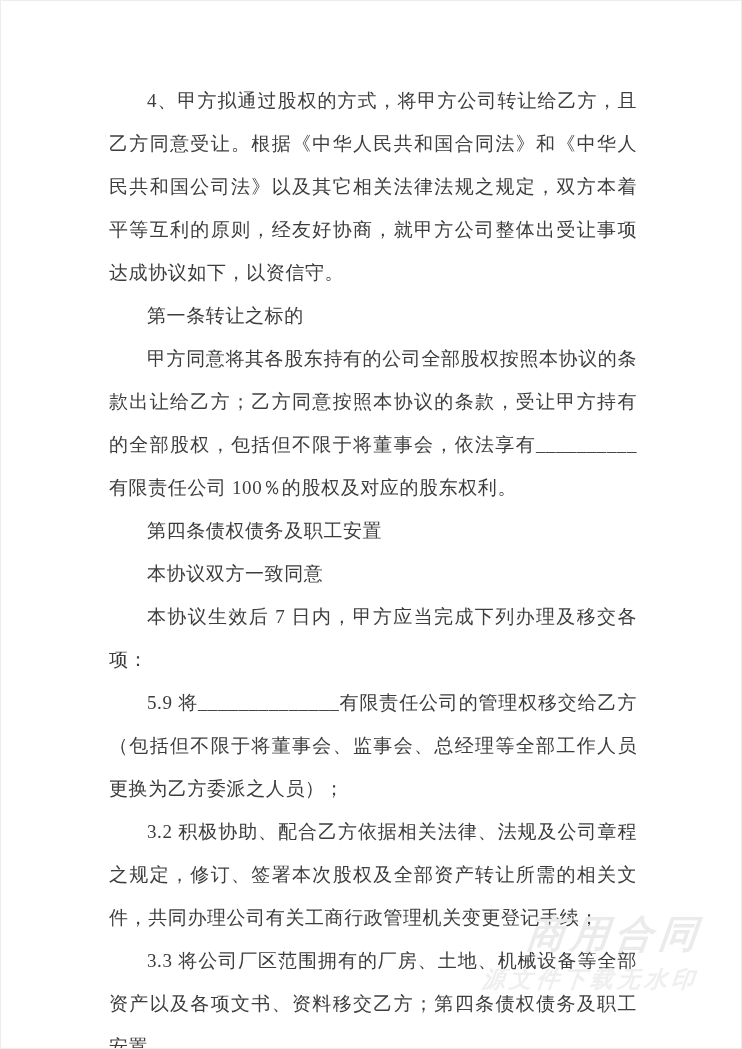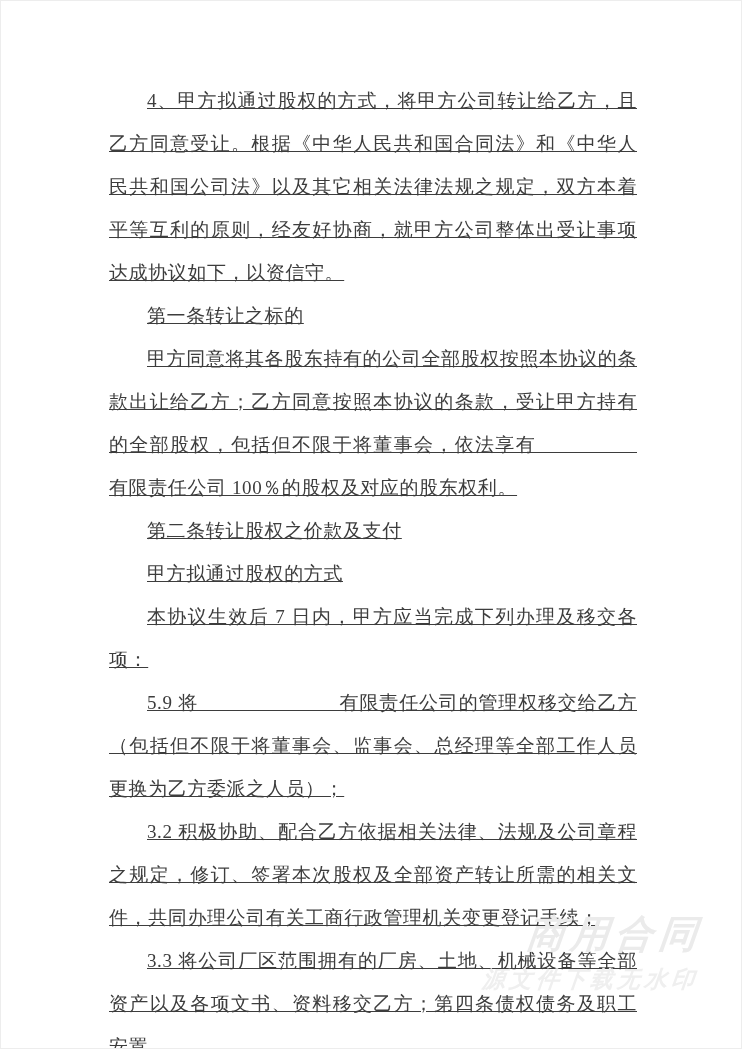--- a/index.html
+++ b/index.html
@@ -27,21 +27,20 @@
     font-size: 19px;
     line-height: 43px;
     letter-spacing: 0.6px;
     text-align: justify;
   }
   .content p {
     margin: 0;
     padding: 0;
     text-indent: 2em;
     word-break: break-all;
-    text-decoration: underline;
   }
   .watermark {
     position: absolute;
     right: 40px;
     bottom: 52px;
     text-align: right;
     pointer-events: none;
     font-family: "Liberation Sans", "DejaVu Sans", sans-serif;
     font-weight: bold;
     font-style: italic;
@@ -64,22 +63,22 @@
 </style>
 </head>
 <body>
 
 <div class="page">
 
   <div class="content">
     <p>4、甲方拟通过股权的方式，将甲方公司转让给乙方，且乙方同意受让。根据《中华人民共和国合同法》和《中华人民共和国公司法》以及其它相关法律法规之规定，双方本着平等互利的原则，经友好协商，就甲方公司整体出受让事项达成协议如下，以资信守。</p>
     <p>第一条转让之标的</p>
     <p>甲方同意将其各股东持有的公司全部股权按照本协议的条款出让给乙方；乙方同意按照本协议的条款，受让甲方持有的全部股权，包括但不限于将董事会，依法享有__________有限责任公司 100％的股权及对应的股东权利。</p>
-    <p>第二条转让股权之价款及支付</p>
-    <p>甲方拟通过股权的方式</p>
+    <p>第四条债权债务及职工安置</p>
+    <p>本协议双方一致同意</p>
     <p>本协议生效后 7 日内，甲方应当完成下列办理及移交各项：</p>
     <p>5.9 将______________有限责任公司的管理权移交给乙方（包括但不限于将董事会、监事会、总经理等全部工作人员更换为乙方委派之人员）；</p>
     <p>3.2 积极协助、配合乙方依据相关法律、法规及公司章程之规定，修订、签署本次股权及全部资产转让所需的相关文件，共同办理公司有关工商行政管理机关变更登记手续；</p>
     <p>3.3 将公司厂区范围拥有的厂房、土地、机械设备等全部资产以及各项文书、资料移交乙方；第四条债权债务及职工安置</p>
   </div>
 
   <div class="watermark">
     <div class="brand">商用合同</div>
     <div class="tagline">源文件下载无水印</div>
   </div>

